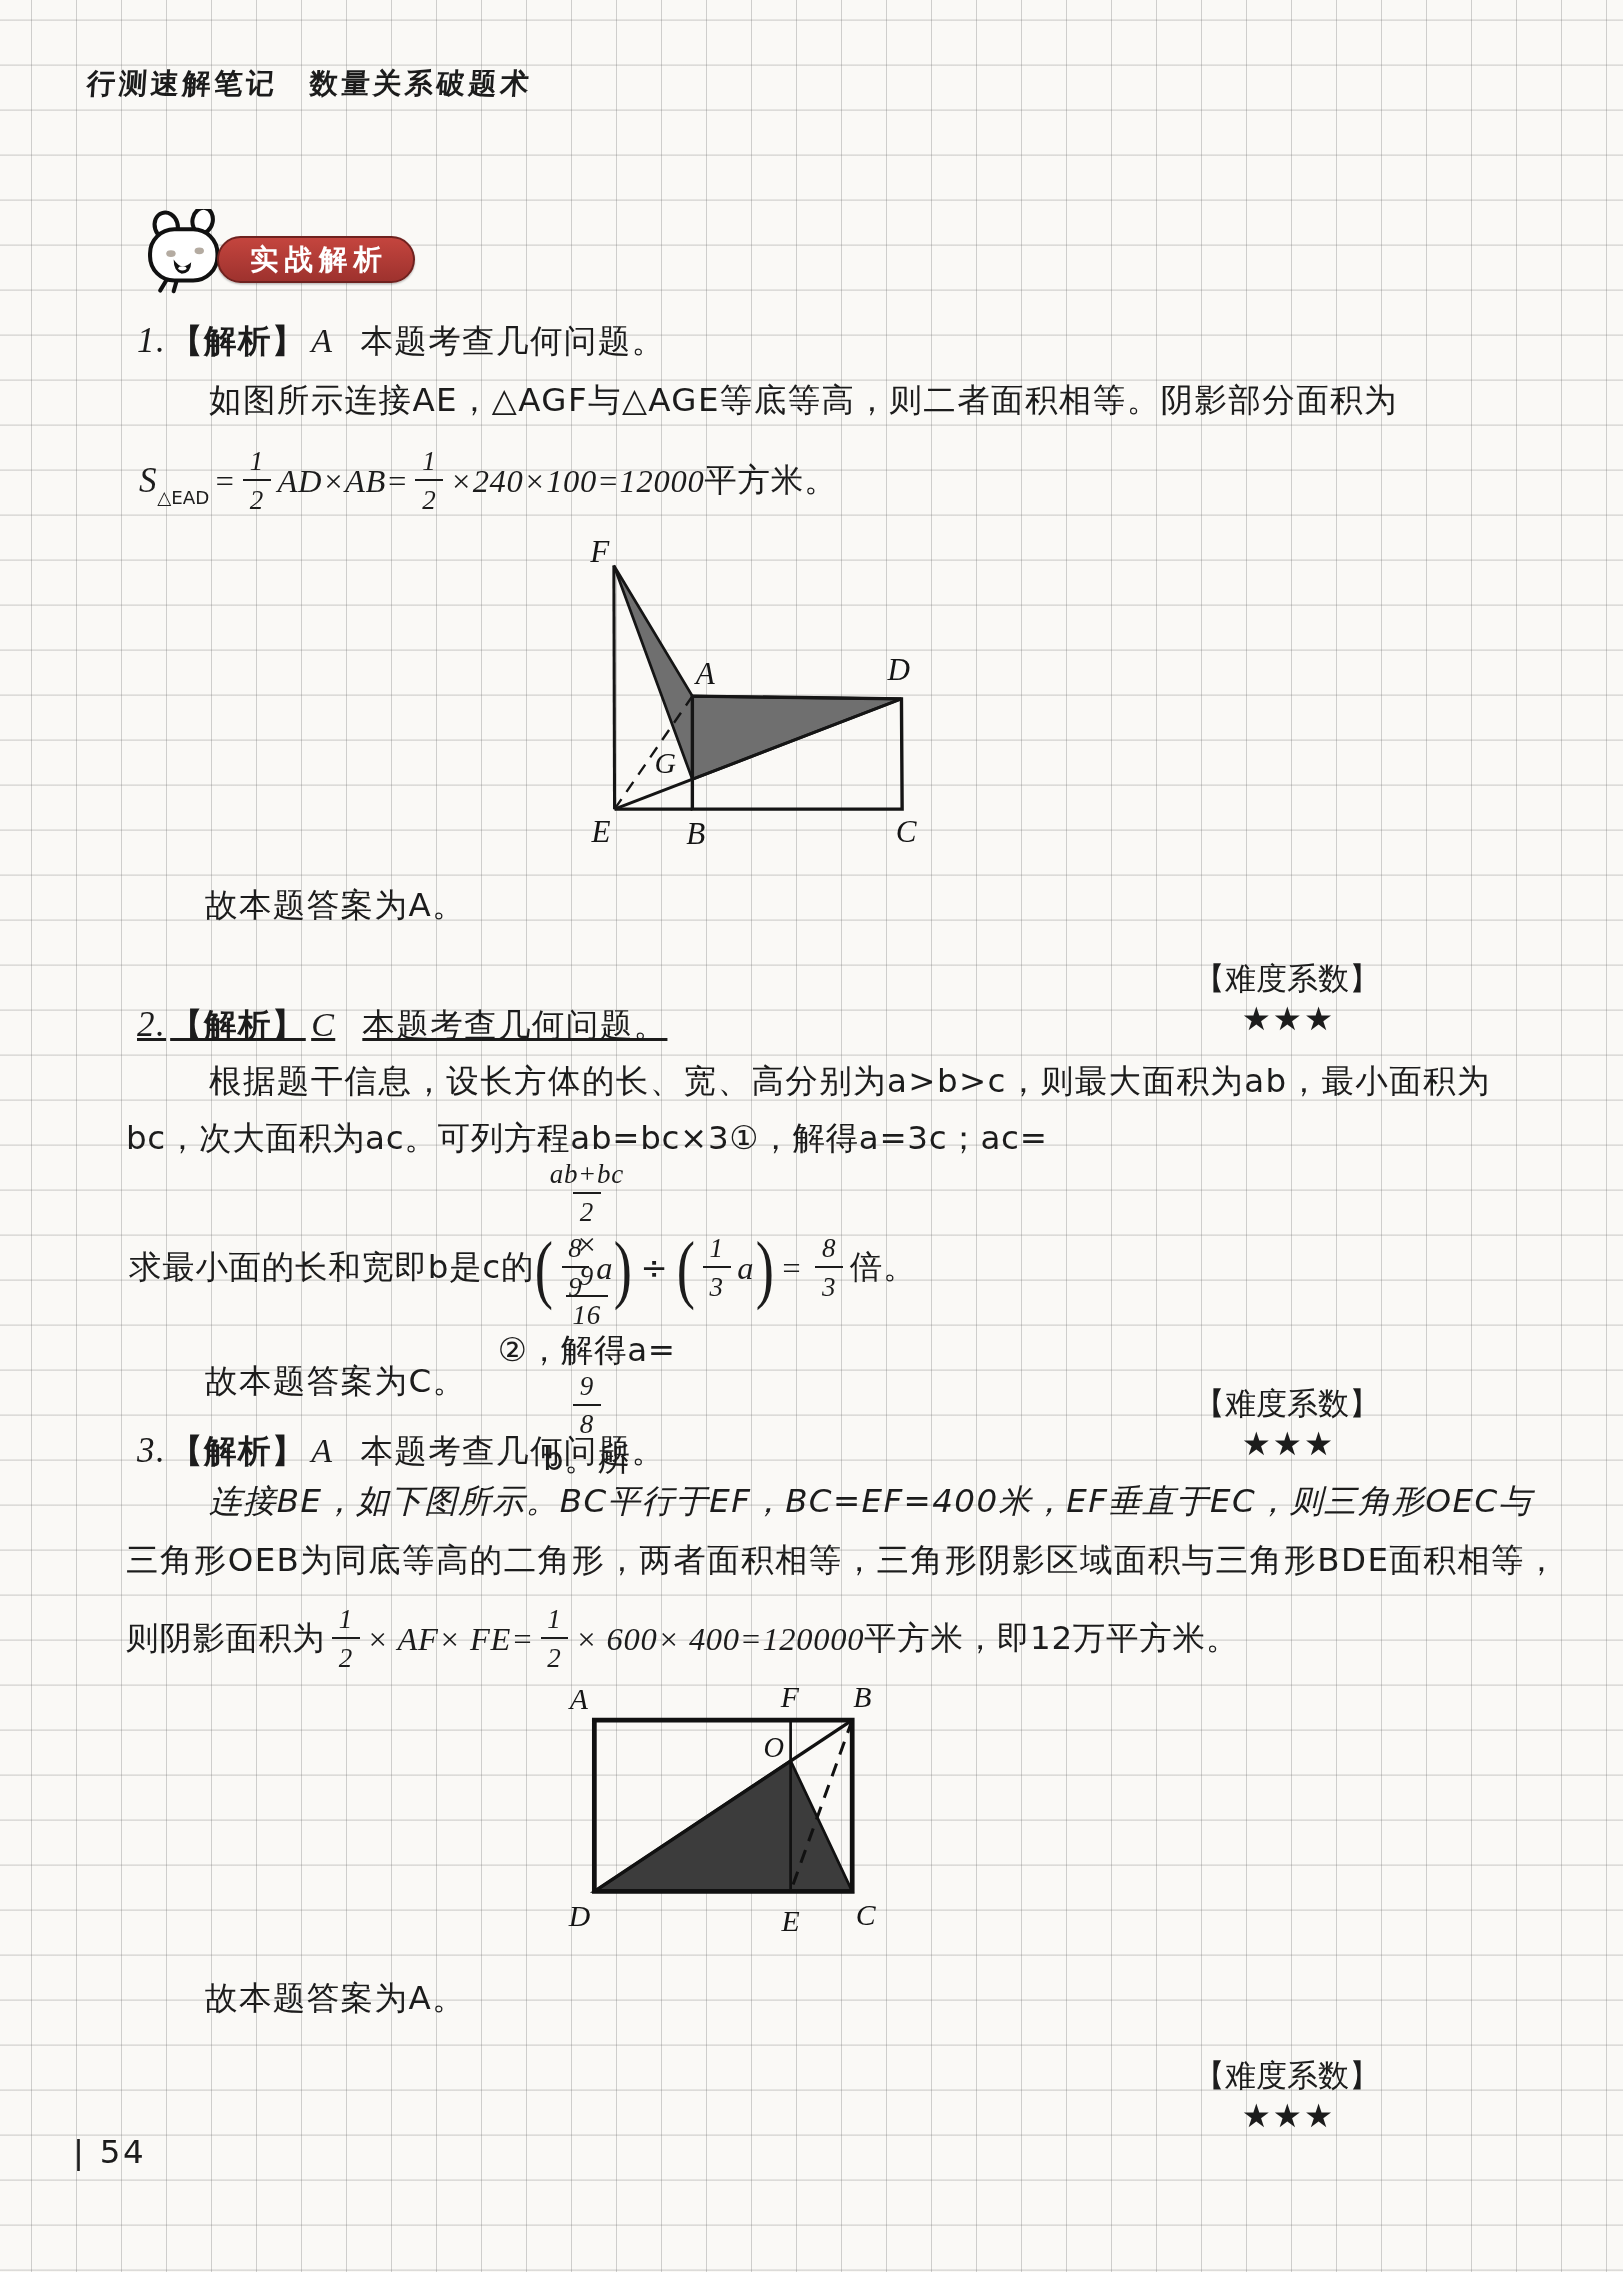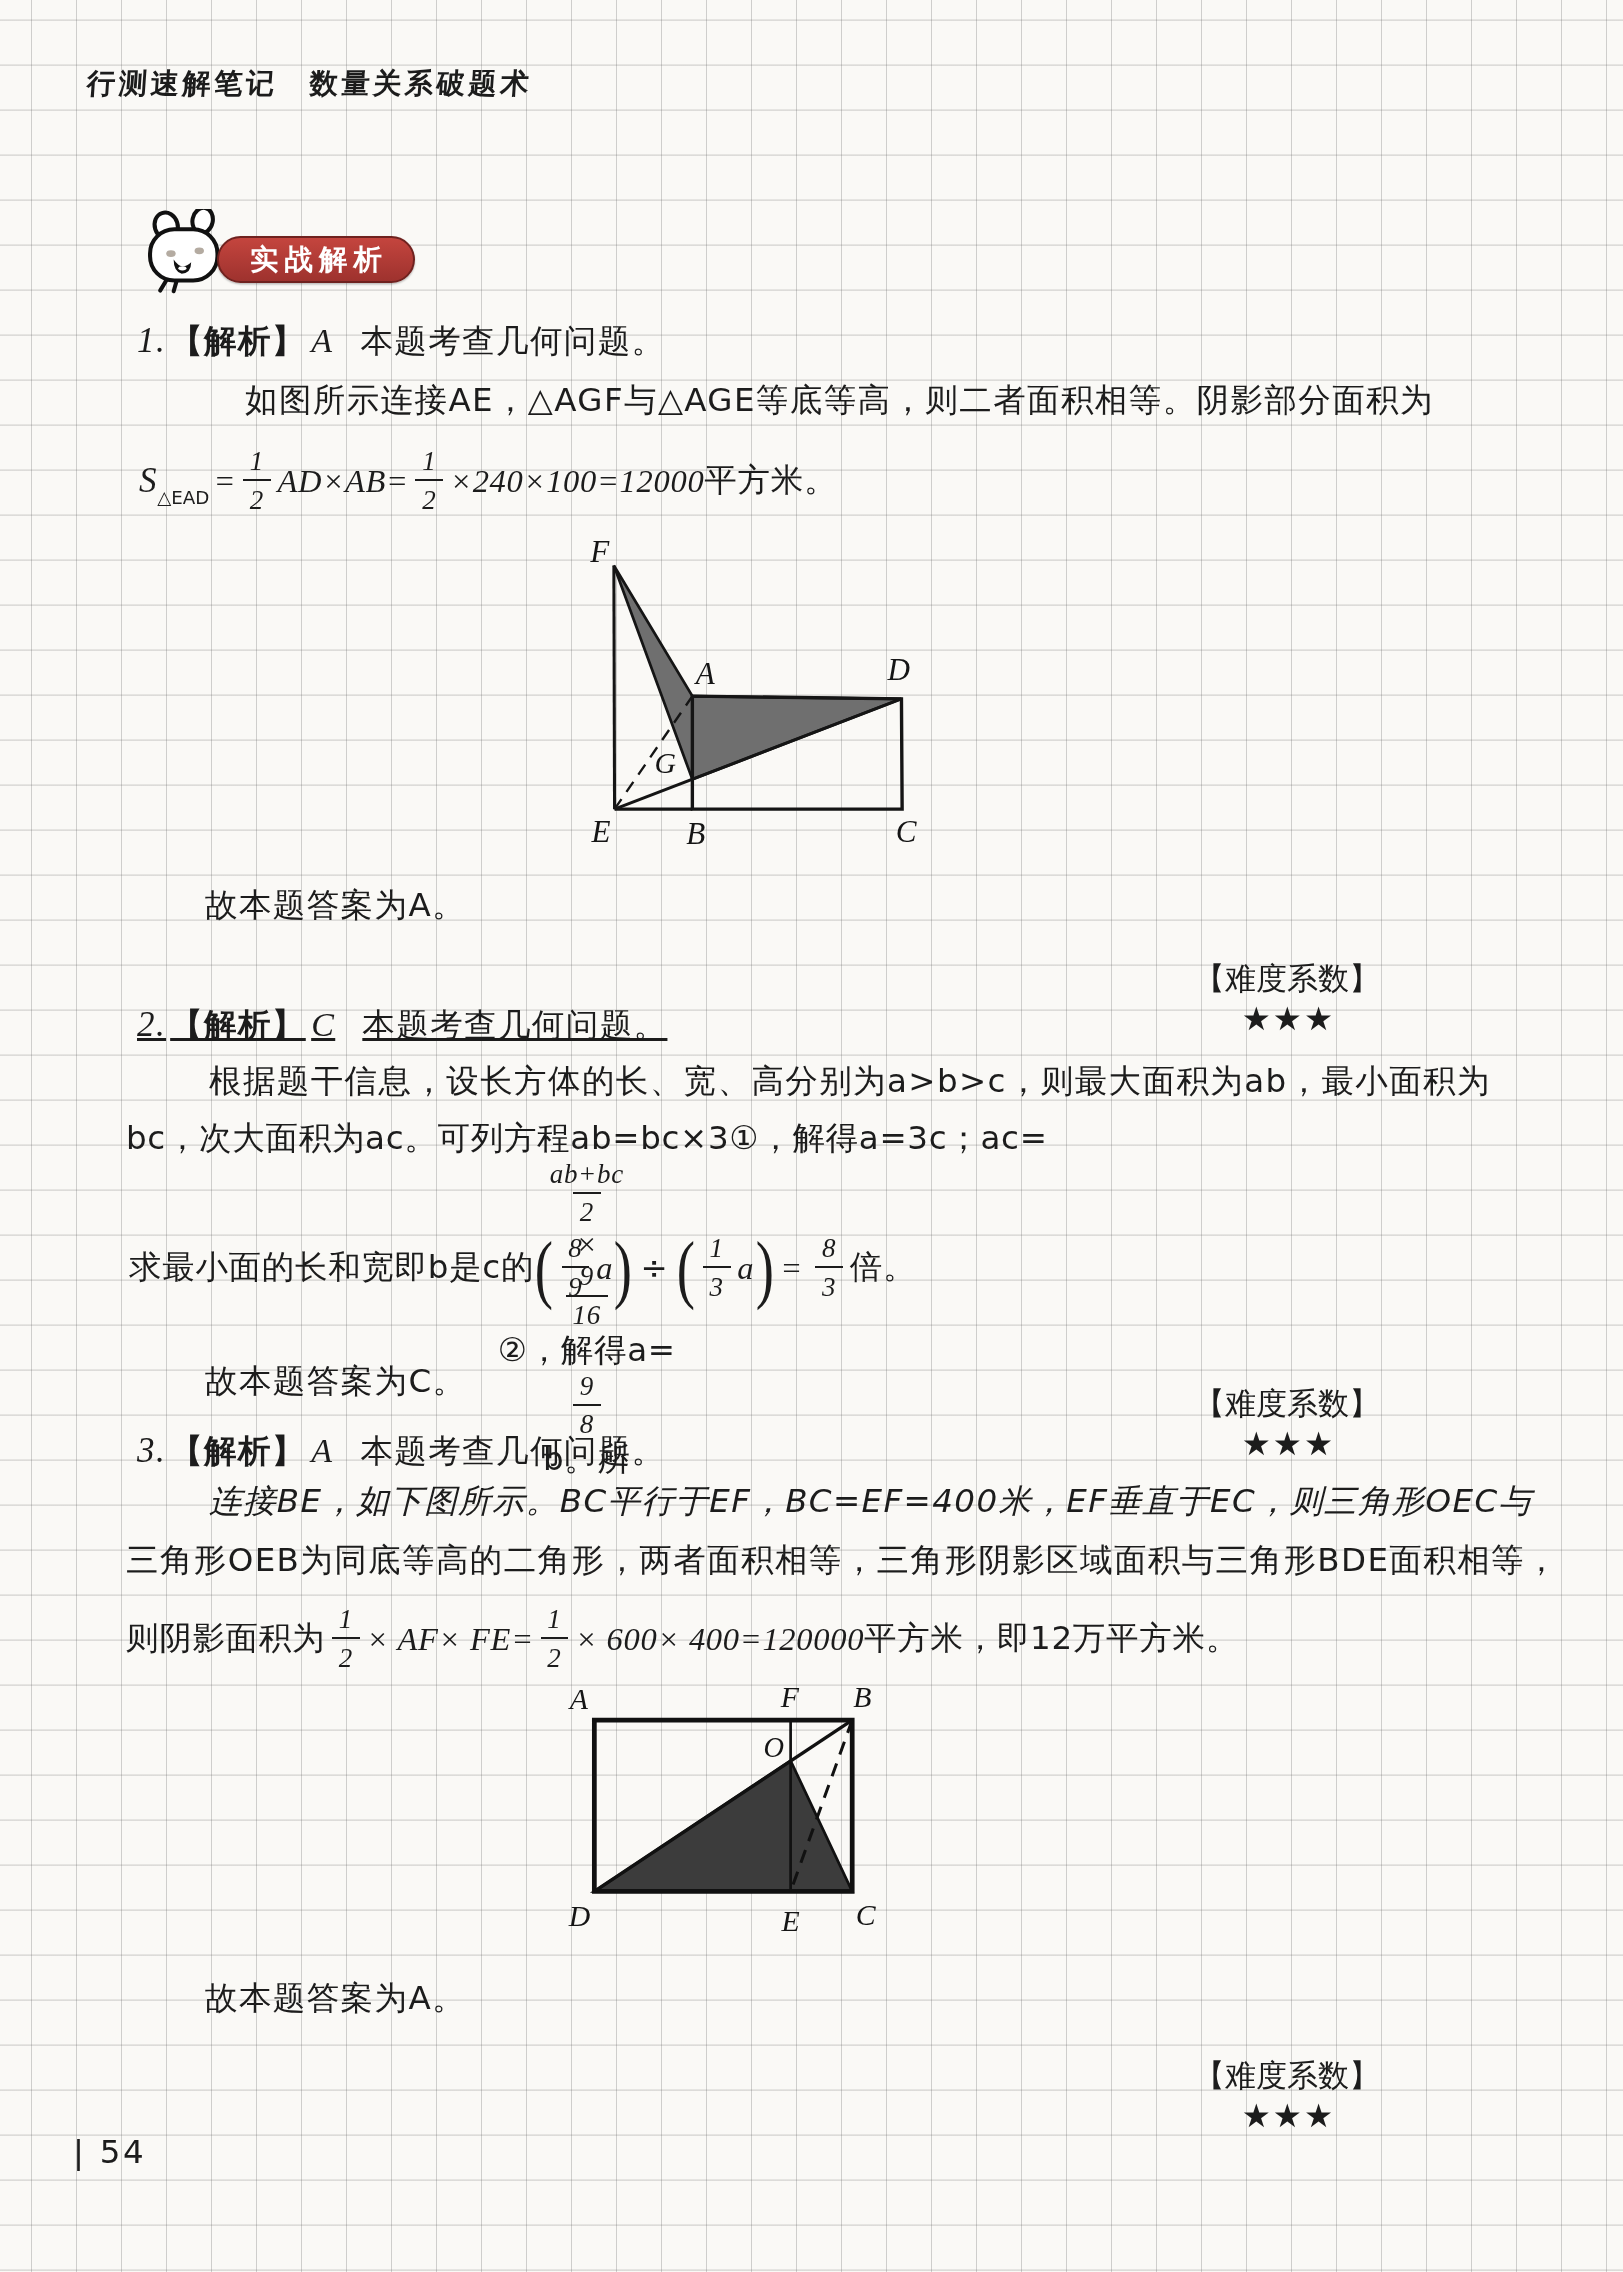--- a/index.html
+++ b/index.html
@@ -65,21 +65,21 @@
     <path d="M30 106 L21 121 M45 108 L41 122" stroke="#111" stroke-width="6" stroke-linecap="round" fill="none"></path>
   </svg>
   <div class="badge-pill">
     <span>实战解析</span>
   </div>
 
   <div class="line" style="left:137px;top:320px;">
     <span class="pnum">1.</span><span class="ptag">【解析】</span><span class="pletter">A</span><span class="ptopic">本题考查几何问题。</span>
   </div>
 
-  <div class="line" style="left:209px;top:379px;margin-left:36px;">如图所示连接AE，△AGF与△AGE等底等高，则二者面积相等。阴影部分面积为</div>
+  <div class="line" style="left:209px;top:379px;">如图所示连接AE，△AGF与△AGE等底等高，则二者面积相等。阴影部分面积为</div>
 
   <div class="frow" style="left:139px;top:437px;">
     <span class="sgroup">
       <span class="math" style="font-size:35px;">S</span>
       <span class="subscript">△EAD</span>
     </span>
     <span class="math">=</span>
     <span class="frac">
       <span class="num math">1</span>
       <span class="den math">2</span>

